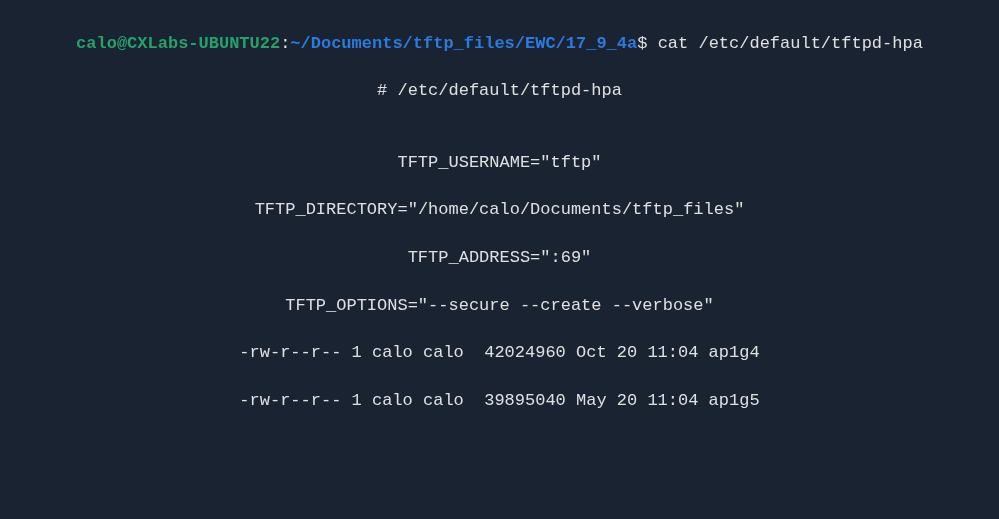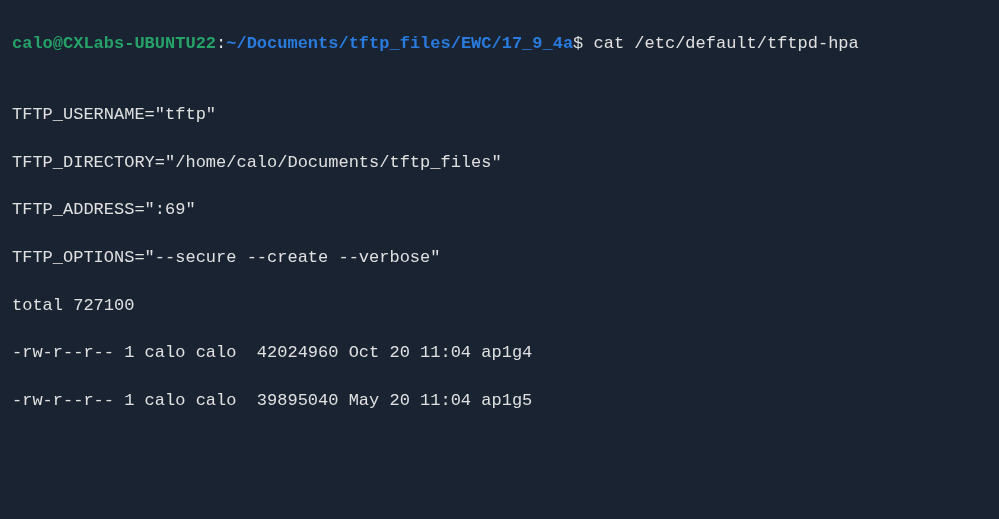--- a/index.html
+++ b/index.html
@@ -36,33 +36,34 @@
       color: #e0e0e0;
     }
     .command {
       color: #e0e0e0;
     }
     .output {
       color: #e0e0e0;
     }
     .line {
       display: block;
+      text-align: center;
     }
   </style>
 </head>
 <body>
 
 <div class="terminal">
 <span class="line"><span class="user-host">calo@CXLabs-UBUNTU22</span><span class="colon">:</span><span class="path">~/Documents/tftp_files/EWC/17_9_4a</span><span class="dollar">$</span> <span class="command">cat /etc/default/tftpd-hpa</span></span>
+<span class="line output"># /etc/default/tftpd-hpa</span>
 <span class="line output"></span>
 <span class="line output">TFTP_USERNAME="tftp"</span>
 <span class="line output">TFTP_DIRECTORY="/home/calo/Documents/tftp_files"</span>
 <span class="line output">TFTP_ADDRESS=":69"</span>
 <span class="line output">TFTP_OPTIONS="--secure --create --verbose"</span>
-<span class="line output">total 727100</span>
 <span class="line output">-rw-r--r-- 1 calo calo  42024960 Oct 20 11:04 ap1g4</span>
 <span class="line output">-rw-r--r-- 1 calo calo  39895040 May 20 11:04 ap1g5</span>
 
 
 
 
 
 
 
 

